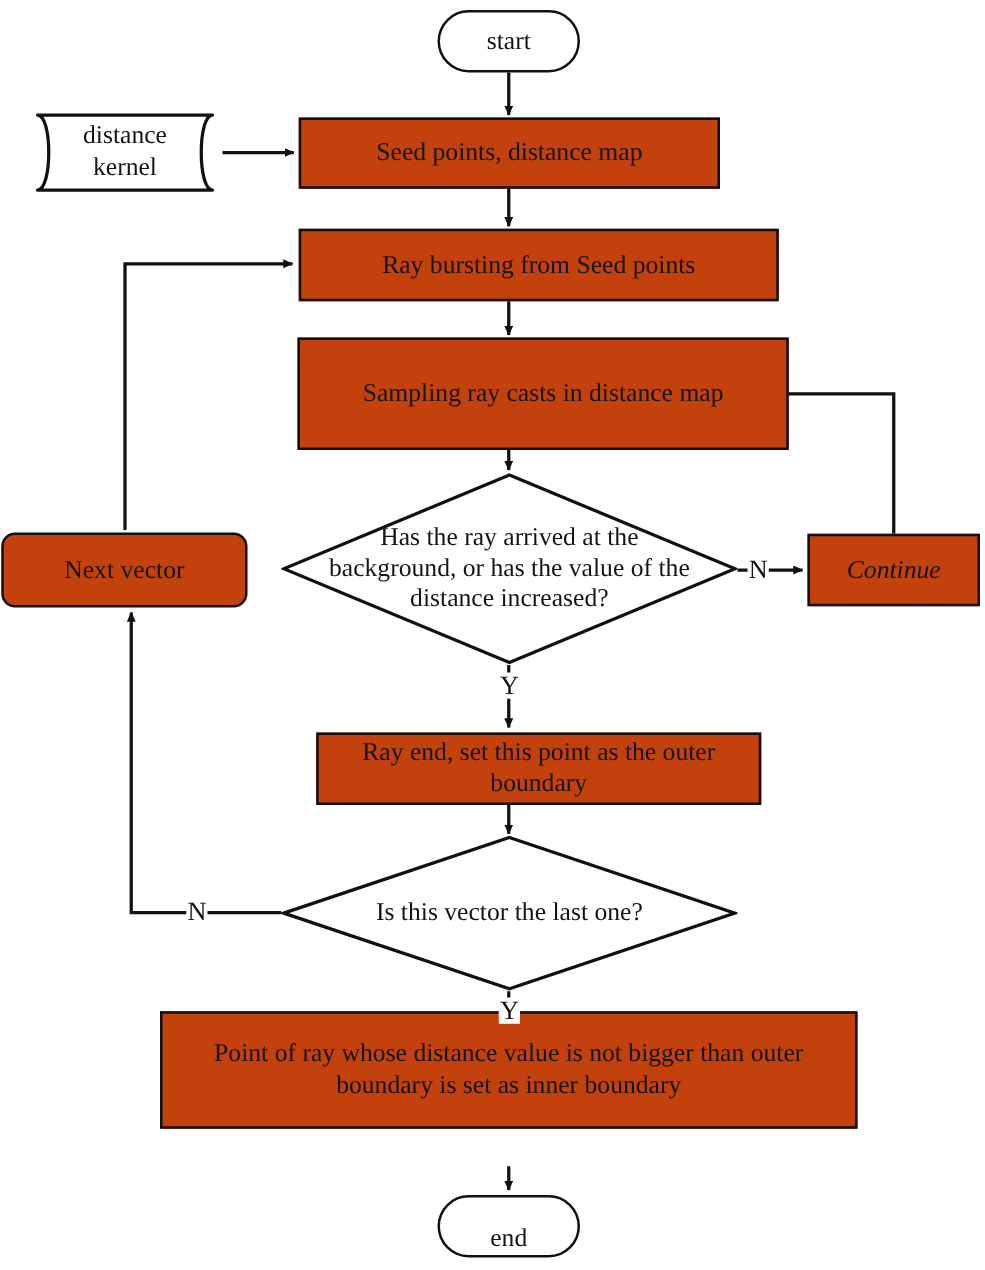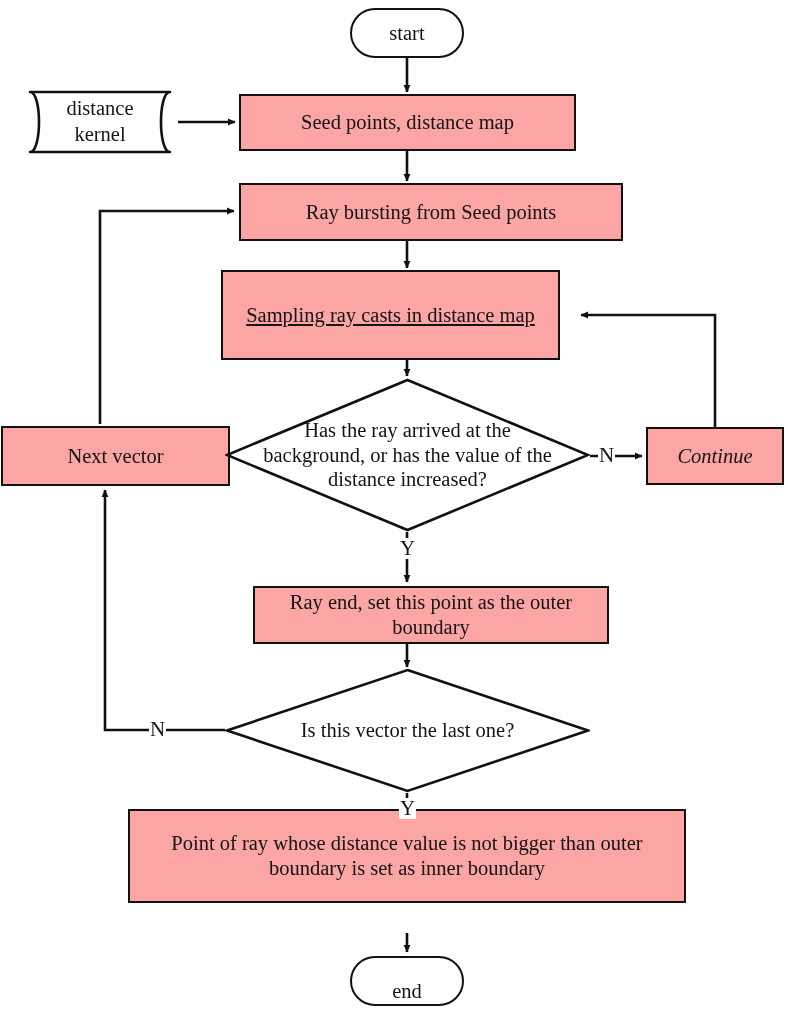--- a/index.html
+++ b/index.html
@@ -32,21 +32,21 @@
     box-sizing: border-box;
     display: flex;
     align-items: center;
     justify-content: center;
     text-align: center;
     line-height: 1.22;
     color: #141414;
   }
   .process {
     border: 2.3px solid #111111;
-    background: #fca5a5;
+    background: #c2410c;
     font-size: 20.5px;
     padding: 2px 6px;
   }
   .terminator {
     border: 2.3px solid #111111;
     background: #ffffff;
     border-radius: 999px;
     font-size: 20.5px;
   }
   .tape {
@@ -152,32 +152,32 @@
   </div>
 
   <div class="node process" style="left:239px; top:94px; width:337px; height:57px;">
     <span>Seed points, distance map</span>
   </div>
 
   <div class="node process" style="left:239px; top:183px; width:384px; height:58px;">
     <span>Ray bursting from Seed points</span>
   </div>
 
-  <div class="node process" style="left:221px; top:270px; width:339px; height:90px;text-decoration:underline;">
+  <div class="node process" style="left:238px; top:270px; width:393px; height:90px;">
     <span style="display:block; max-width:300px;">Sampling ray casts in distance map</span>
   </div>
 
   <div class="node decision" style="left:225px; top:378px; width:365px; height:154px;">
     <svg viewBox="0 0 365 154" preserveAspectRatio="none">
       <path d="M182.5,2 L363,77 L182.5,152 L2,77 Z" fill="#ffffff" stroke="#111111" stroke-width="2.6" stroke-linejoin="miter"></path>
     </svg>
     <span class="decision-label" style="max-width:300px; margin:0 auto;">Has the ray arrived at the background, or has the value of the distance increased?</span>
   </div>
 
-  <div class="node process" style="left:1px; top:426px; width:229px; height:60px;">
+  <div class="node process" style="left:1px; top:426px; width:197px; height:60px;border-radius:11px;">
     <span>Next vector</span>
   </div>
 
   <div class="node process" style="left:646px; top:427px; width:138px; height:58px;font-style:italic;">
     <span>Continue</span>
   </div>
 
   <div class="node process" style="left:253px; top:586px; width:356px; height:58px;">
     <span style="display:block; max-width:292px;">Ray end, set this point as the outer boundary</span>
   </div>

